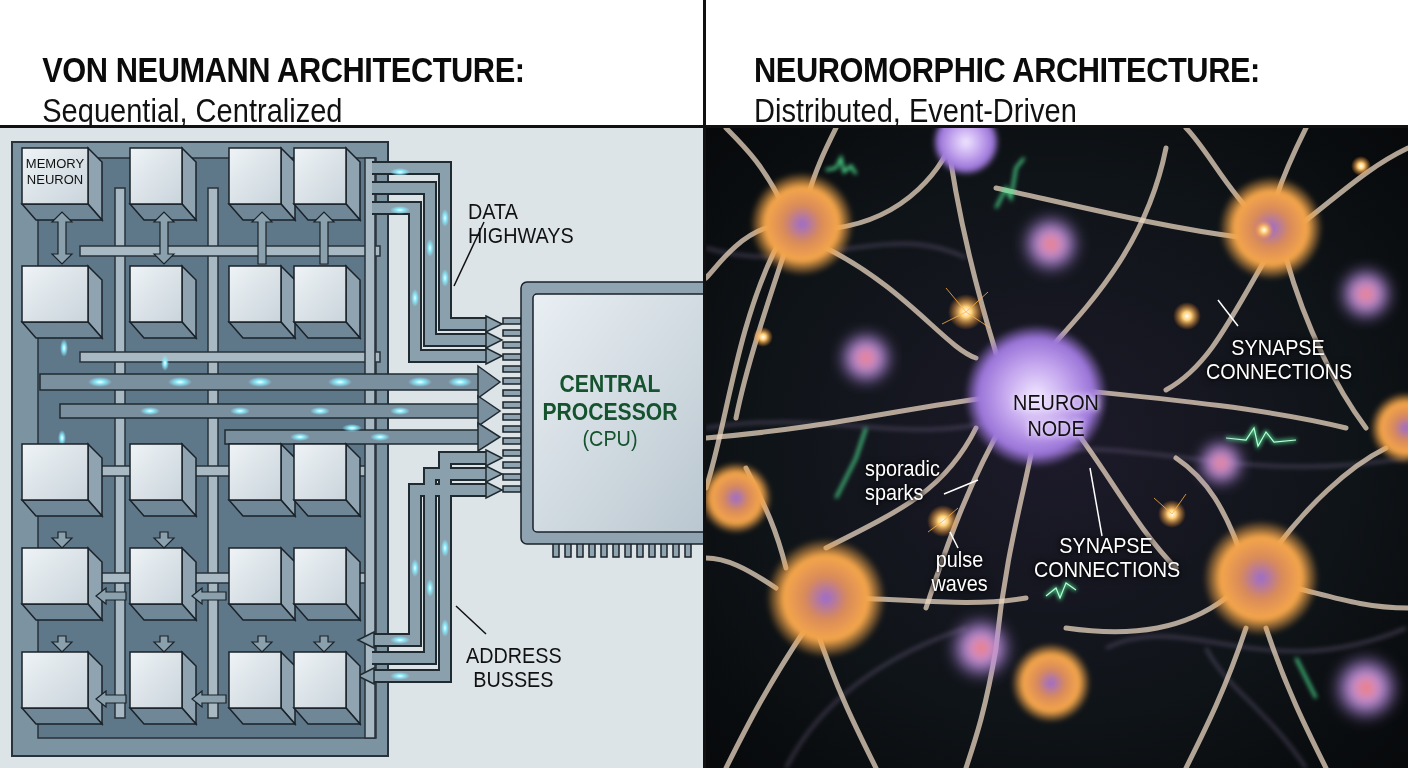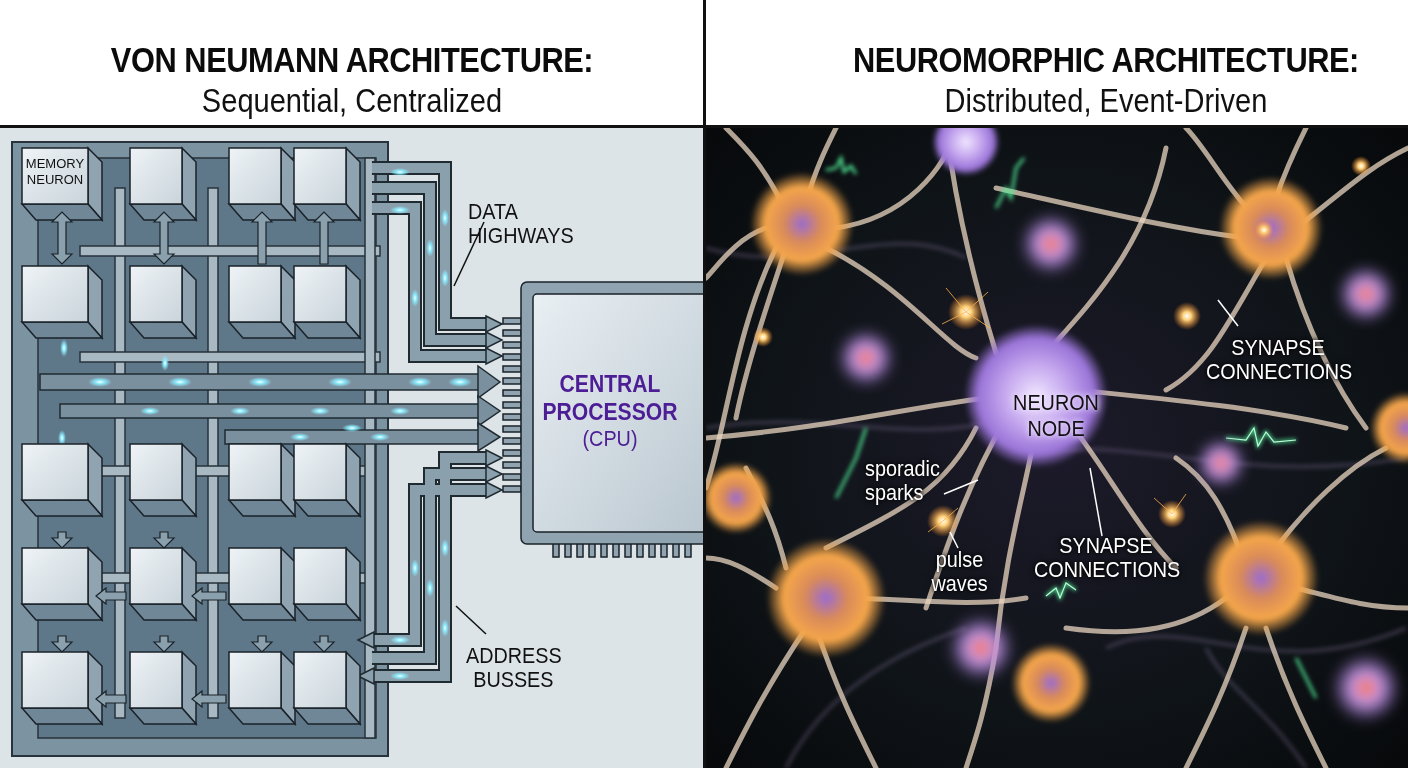--- a/index.html
+++ b/index.html
@@ -1,34 +1,34 @@
 <!DOCTYPE html>
 <html><head>
 <meta charset="utf-8">
 <style>
   * { box-sizing: border-box; margin: 0; padding: 0; }
   html, body { width: 1408px; height: 768px; overflow: hidden; background: #fff; }
   body { position: relative; font-family: "Liberation Sans", sans-serif; }
 
-  .header { position: absolute; top: 8px; height: 126px; background: #fff; text-align: center; }
+  .header { position: absolute; top: 18px; height: 126px; background: #fff; text-align: left; }
   .header.left { left: 0; width: 704px; }
   .header.right { left: 706px; width: 800px; }
   .header .title { display: block; margin-top: 32px; font-weight: bold; font-size: 35px; letter-spacing: -0.5px; color: #0b0b0b; transform: scaleX(0.88); transform-origin: center; white-space: nowrap; }
   .header .subtitle { display: block; margin-top: 2px; font-size: 33px; color: #111; transform: scaleX(0.88); transform-origin: center; white-space: nowrap; }
 
   .vdivider { position: absolute; left: 703px; top: 0; width: 3px; height: 768px; background: #111; z-index: 5; }
   .hdivider { position: absolute; left: 0; top: 125px; width: 1408px; height: 3px; background: #111; z-index: 5; }
 
   .panel { position: absolute; top: 128px; height: 640px; overflow: hidden; }
   .panel.left { left: 0; width: 703px; background: #dde4e8; padding-left: 39px; }
   .panel.right { left: 706px; width: 702px; background: #3b82f6; }
   .panel svg { position: absolute; left: 0; top: 0; }
 
   .lbl { position: absolute; color: #111; font-size: 22px; line-height: 24px; text-align: left; transform: scaleX(0.9); transform-origin: left top; white-space: nowrap; }
-  .cpu-text { position: absolute; left: 525px; top: 242px; width: 170px; text-align: center; color: #4c1d95; }
+  .cpu-text { position: absolute; left: 525px; top: 242px; width: 170px; text-align: center; color: #14532d; }
   .cpu-text .a { display: block; font-weight: bold; font-size: 24px; line-height: 28px; transform: scaleX(0.88); }
   .cpu-text .c { display: block; font-size: 22px; line-height: 26px; transform: scaleX(0.9); }
   .mem-label { position: absolute; left: 22px; top: 28px; width: 66px; font-size: 13px; line-height: 16px; text-align: center; color: #111; }
 
   .nlbl { position: absolute; color: #fff; font-size: 22px; line-height: 24px; text-shadow: 0 0 4px #000, 0 0 8px #000; transform: scaleX(0.9); transform-origin: left top; white-space: nowrap; }
   .nlbl.center { text-align: center; }
   .neuron-node-label { position: absolute; left: 996px; top: 390px; width: 120px; text-align: center; color: #111; font-size: 22px; line-height: 26px; text-shadow: 0 0 6px #f3e8ff, 0 0 10px #e9dcff; transform: scaleX(0.9); }
 </style>
 </head>
 <body>

